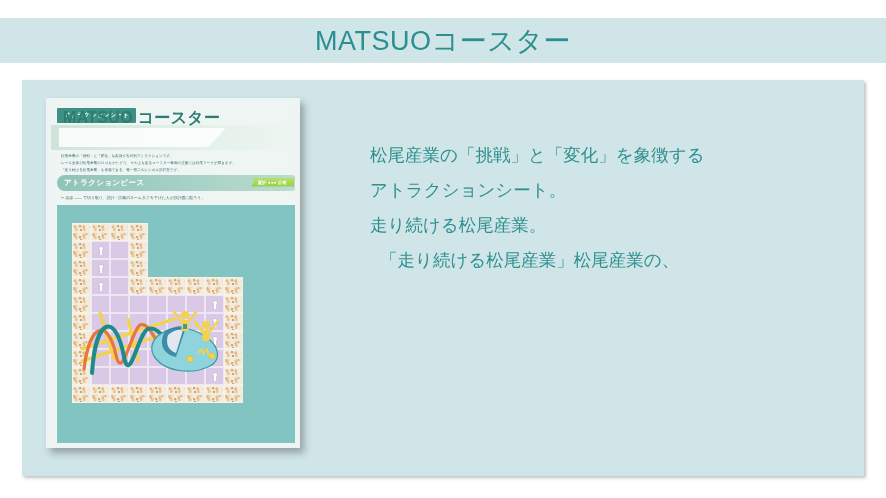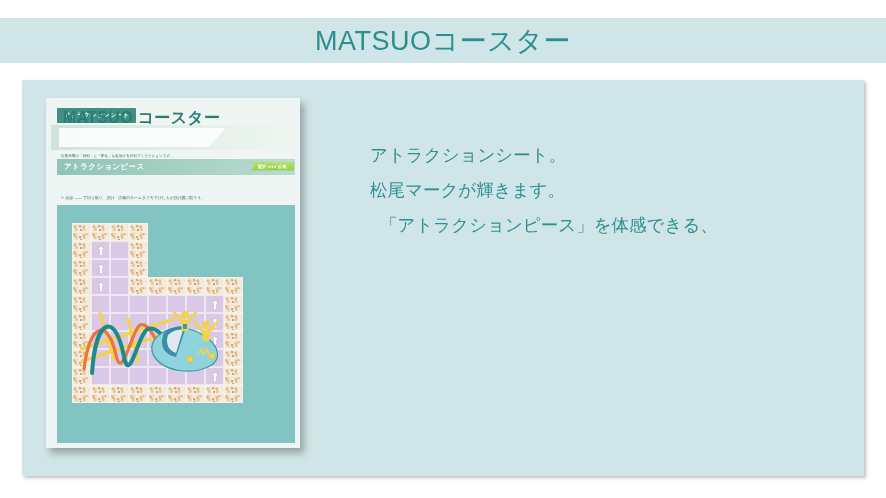--- a/index.html
+++ b/index.html
@@ -62,23 +62,23 @@
   }
 
   .sheet-desc{
     position:absolute;left:10px;top:50px;width:232px;
     color:#35706c;font-size:3.6px;line-height:1.9;
     white-space:nowrap;
   }
   .sheet-desc div{white-space:nowrap;overflow:hidden;}
 
   .piece-header{
-    position:absolute;left:6px;top:56px;width:242px;height:16px;
+    position:absolute;left:6px;top:72px;width:242px;height:16px;
     background:linear-gradient(90deg,#8fc4b6 0%,#a9d3c6 60%,#bcdccf 100%);
-    border-radius:0;
+    border-radius:8px;
   }
   .piece-header .piece-title{
     position:absolute;left:7px;top:3px;
     font-size:7.5px;font-weight:bold;color:#ffffff;letter-spacing:.4px;
     white-space:nowrap;
   }
   .ribbon{
     position:absolute;right:5px;top:2.5px;
     background:linear-gradient(180deg,#b7e06a 0%,#93cf49 100%);
     color:#ffffff;font-size:4.2px;font-weight:bold;
@@ -316,19 +316,20 @@
                 <path d="M124 32 L117 23 M132 32 L139 23" stroke="#f2d34a" stroke-width="2.6" stroke-linecap="round"></path>
               </g>
             </svg>
           </div>
         </div>
 
       </div>
     </div>
 
     <div class="desc-block">
+      <div class="desc-line">松尾産業の「挑戦」と「変化」を象徴する</div>
       <div class="desc-line">アトラクションシート。</div>
-      <div class="desc-line">松尾マークが輝きます。</div>
-      <div class="desc-line indent">「アトラクションピース」を体感できる、</div>
+      <div class="desc-line">走り続ける松尾産業。</div>
+      <div class="desc-line indent">「走り続ける松尾産業」松尾産業の、</div>
     </div>
 
   </div>
 </div>
 
 </body></html>

